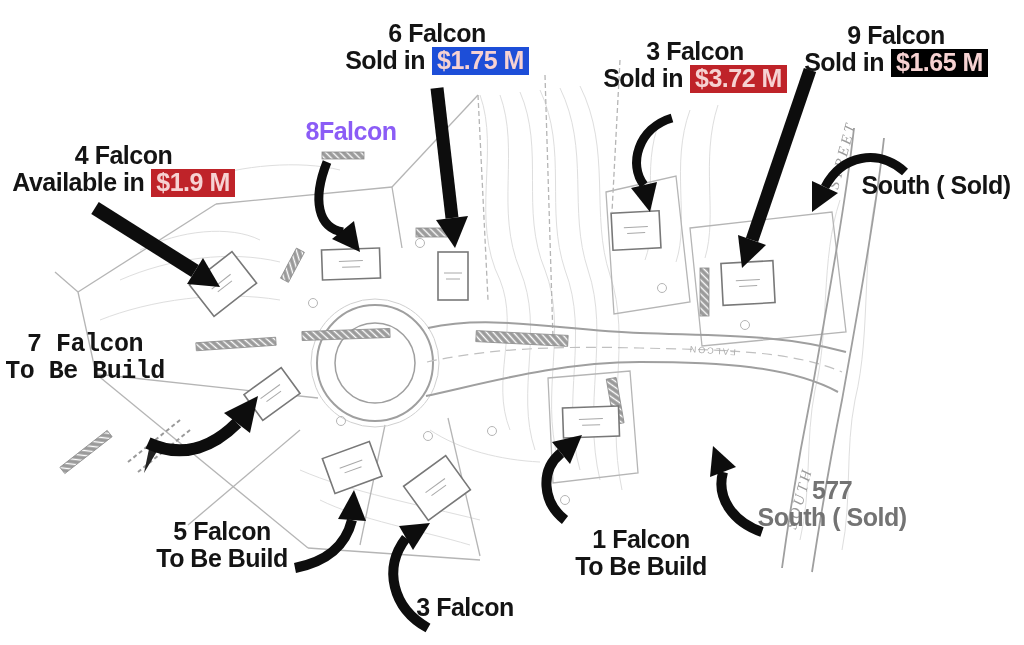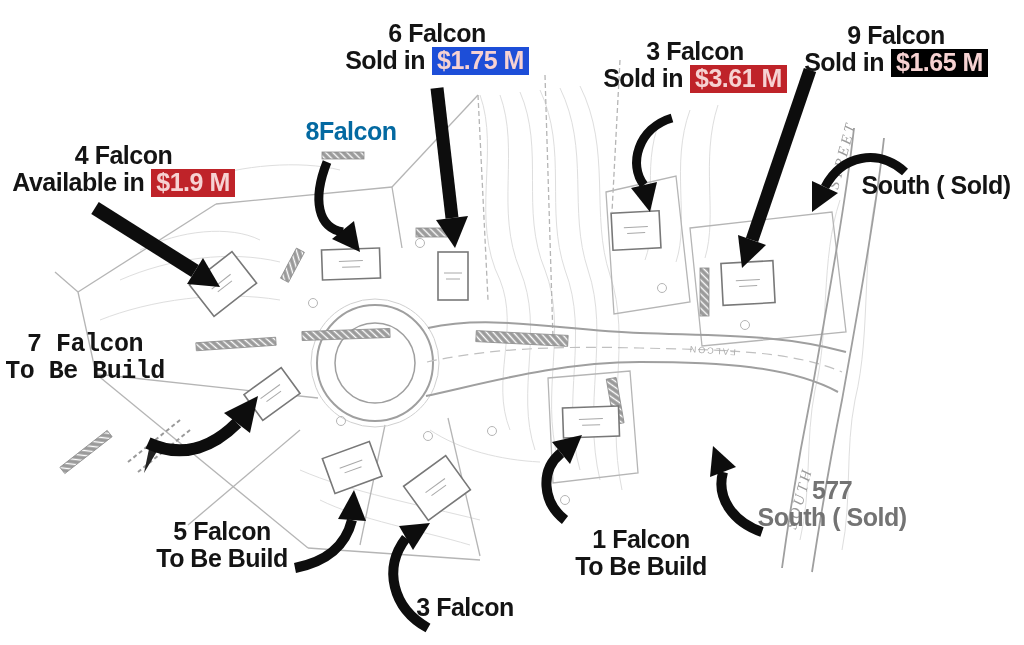--- a/index.html
+++ b/index.html
@@ -216,29 +216,29 @@
   </g>
 </svg>
 
 <div class="ann" style="left: 322px; top: 20px; width: 230px; color: rgb(20, 20, 20);">
   <div>6 Falcon</div>
   <div><span>Sold in</span><span class="price" style="background: #1d4ed8; color: rgb(246, 210, 210);">$1.75 M</span></div>
 </div>
 
 <div class="ann" style="left: 580px; top: 38px; width: 230px; color: rgb(20, 20, 20);">
   <div>3 Falcon</div>
-  <div><span>Sold in</span><span class="price" style="background: rgb(191, 35, 41); color: rgb(246, 210, 210);">$3.61 M</span></div>
+  <div><span>Sold in</span><span class="price" style="background: rgb(191, 35, 41); color: rgb(246, 210, 210);">$3.72 M</span></div>
 </div>
 
 <div class="ann" style="left: 781px; top: 22px; width: 230px; color: rgb(20, 20, 20);">
   <div>9 Falcon</div>
   <div><span>Sold in</span><span class="price" style="background: #000000; color: rgb(246, 210, 210);">$1.65 M</span></div>
 </div>
 
-<div class="ann" style="left: 288px; top: 118px; width: 126px; color: #0369a1;">
+<div class="ann" style="left: 288px; top: 118px; width: 126px; color: #8b5cf6;">
   <div>8Falcon</div>
 </div>
 
 <div class="ann" style="left: 1px; top: 142px; width: 245px; color: rgb(20, 20, 20);">
   <div>4 Falcon</div>
   <div><span>Available in</span><span class="price" style="background: rgb(191, 35, 41); color: rgb(246, 210, 210);">$1.9 M</span></div>
 </div>
 
 <div class="ann" style="left: 848px; top: 172px; width: 176px; color: rgb(20, 20, 20);">
   <div>South ( Sold)</div>

